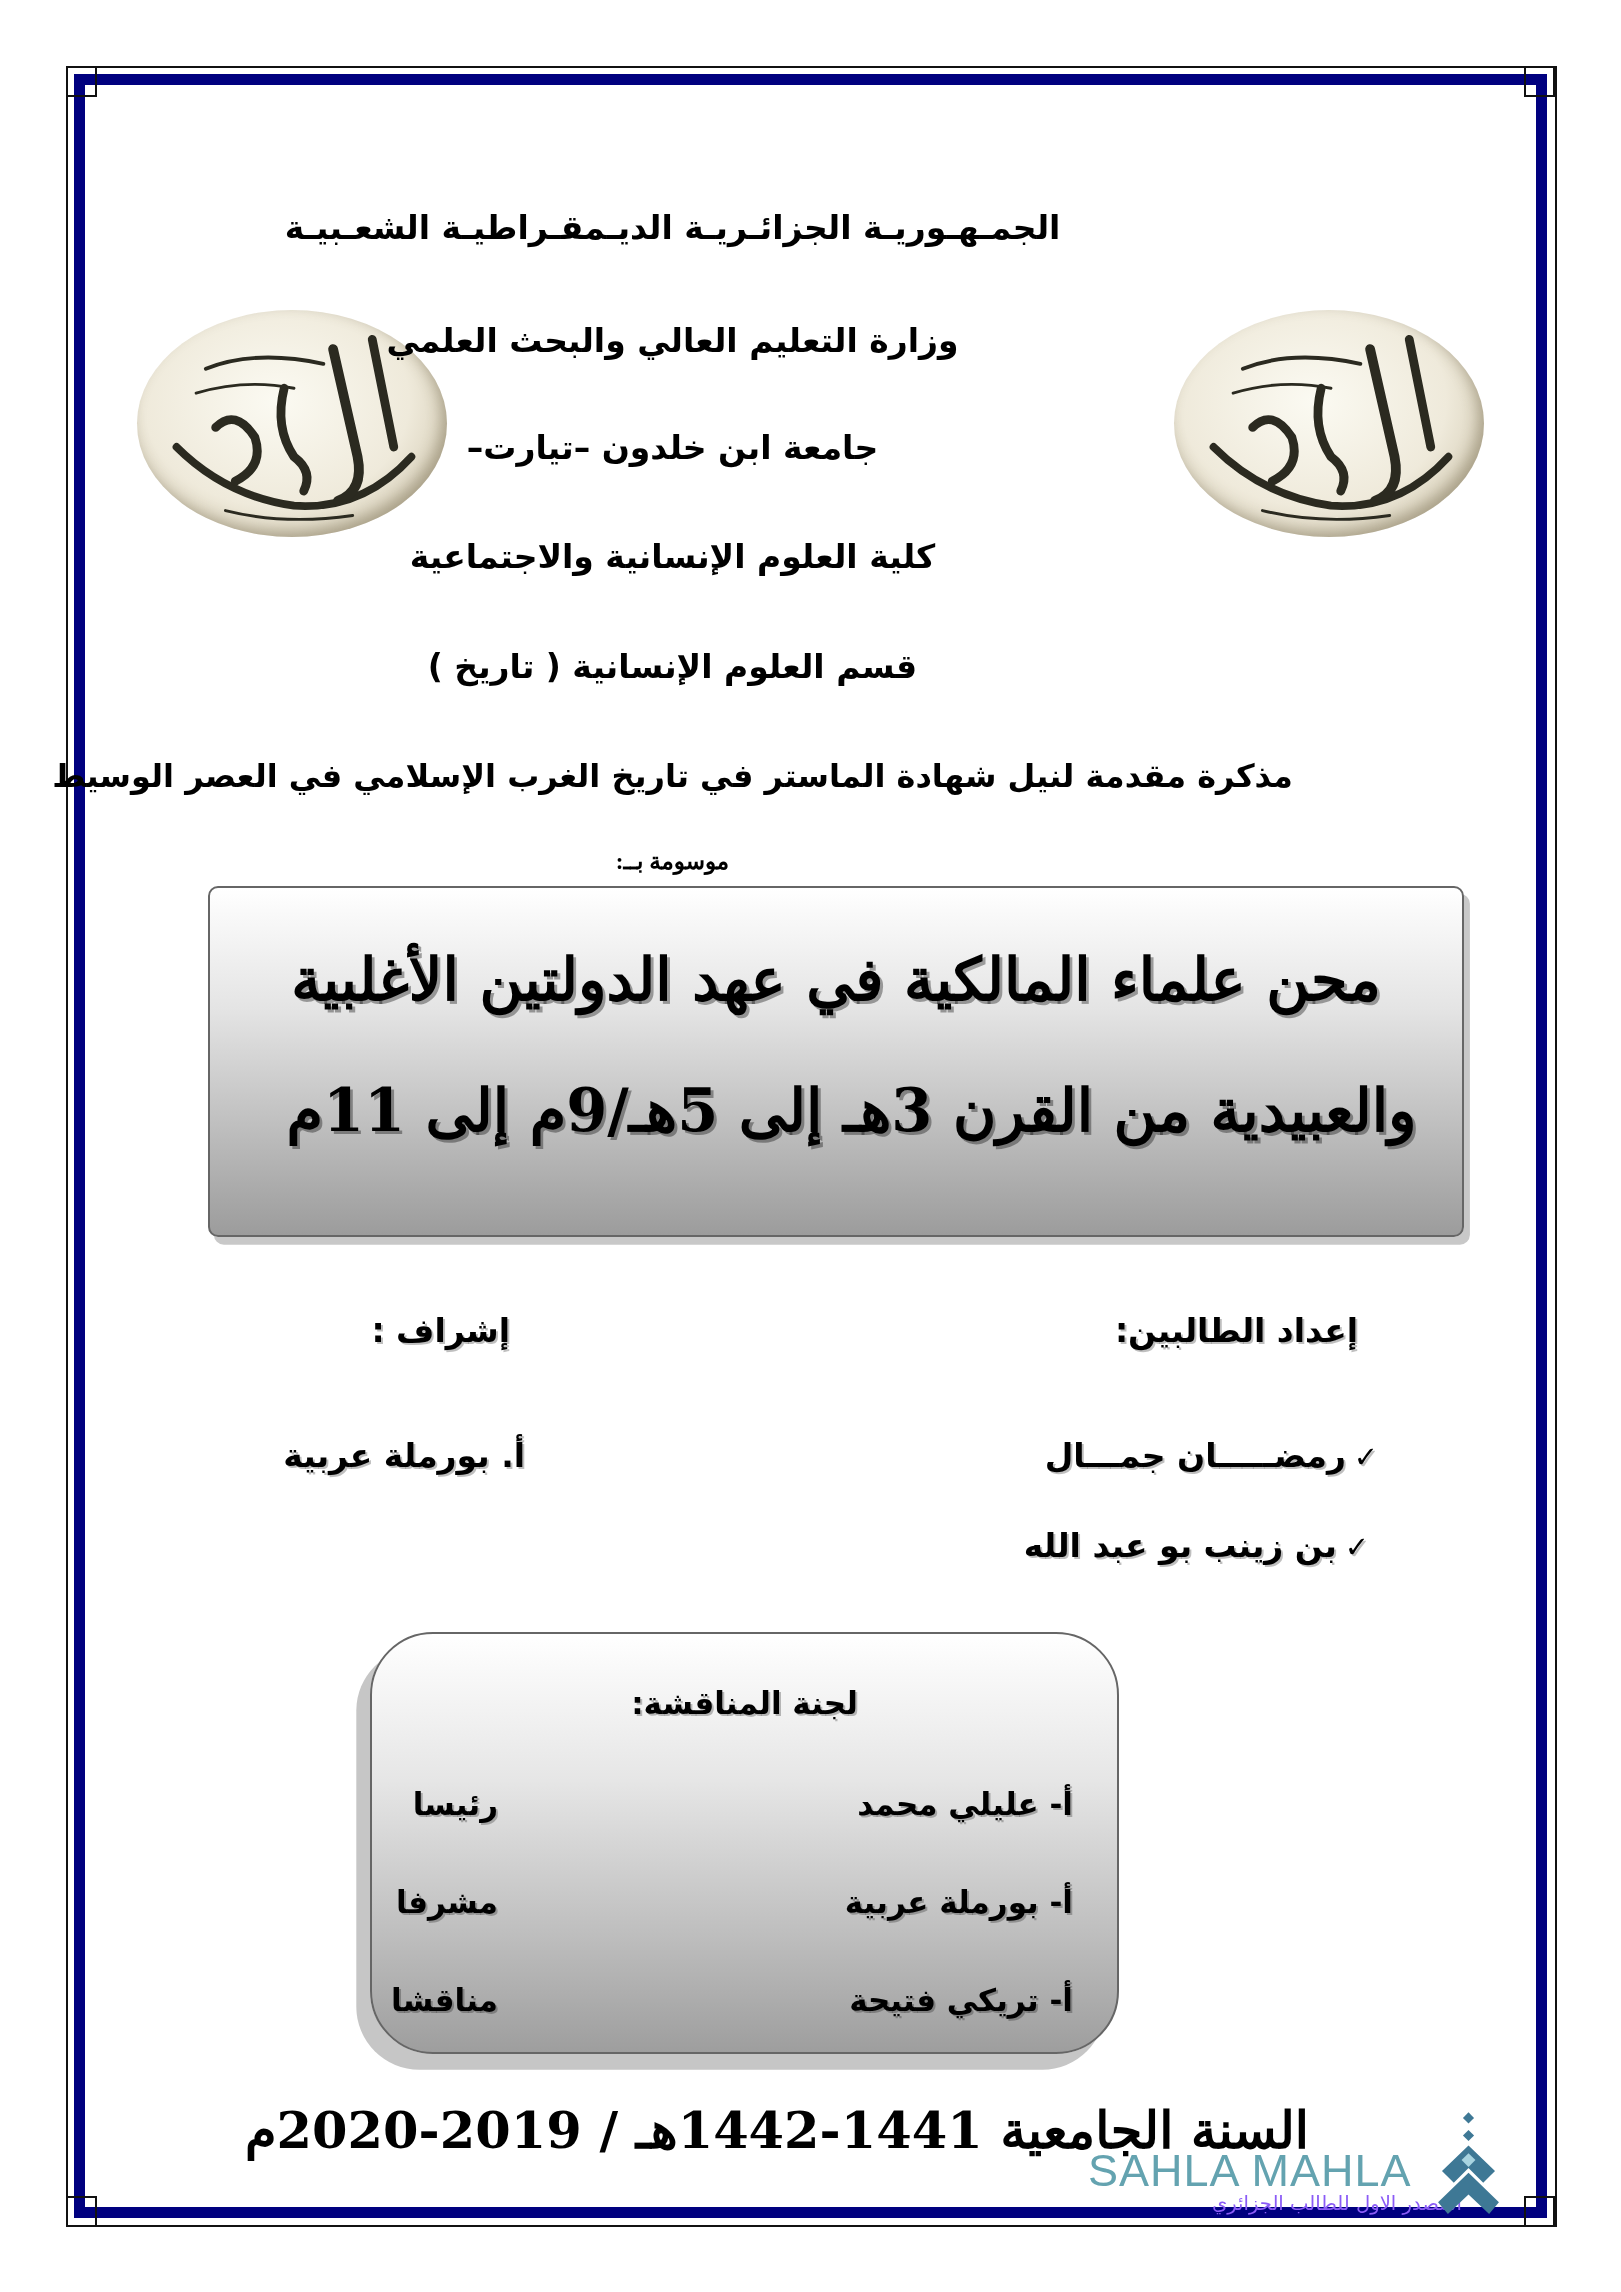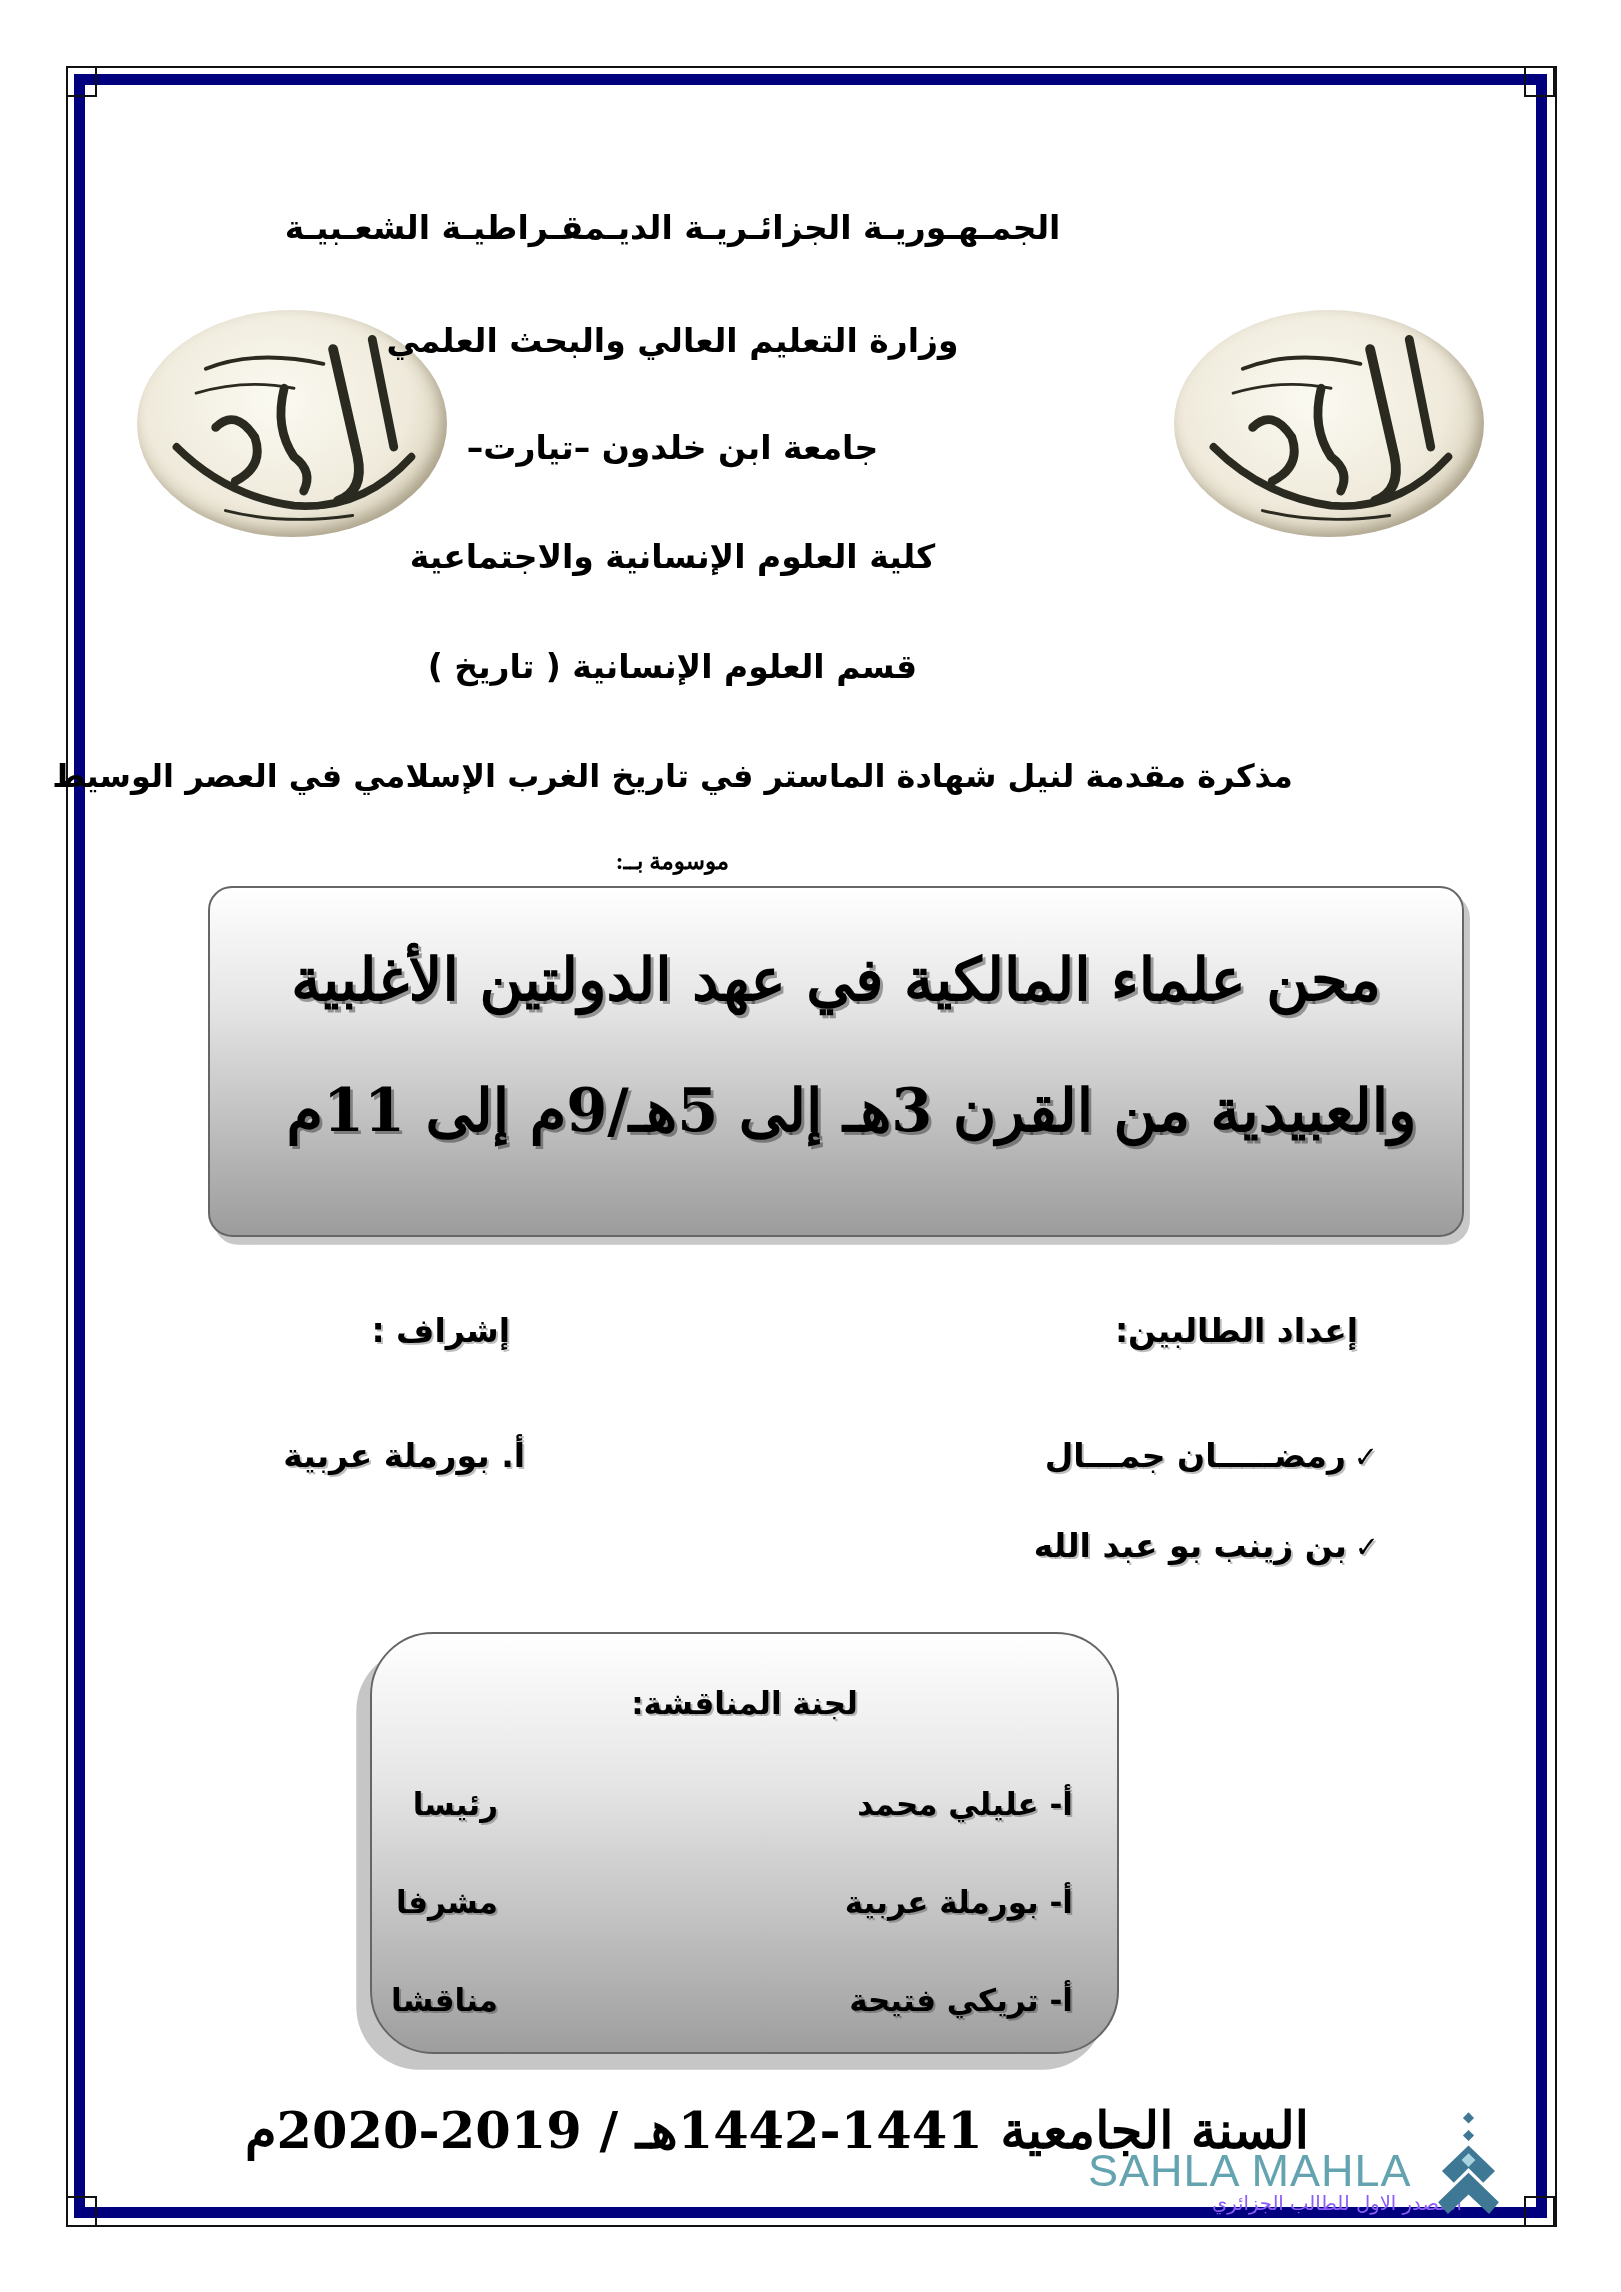--- a/index.html
+++ b/index.html
@@ -44,39 +44,39 @@
       box-shadow: inset -5.9px -5.9px 13.7px rgba(80,70,40,0.35);
       overflow: hidden;
     }
     #logo-left  { left: 137px;  top: 310px; }
     #logo-right { left: 1174px; top: 310px; }
     .logo svg { width: 100%; height: 100%; display: block; }
 
     
     .title-box {
       position: absolute; left: 208px; top: 886px; width: 1256px; height: 351px;
-      border: 2.9px solid #666; border-radius: 24px;
+      border: 2.9px solid #666; border-radius: 10px;
       background: linear-gradient(#ffffff 0%, #e4e4e4 35%, #bdbdbd 70%, #9c9c9c 100%);
       box-shadow: 5.9px 7.8px 0 #c8c8c8;
     }
     .title-line {
       position: absolute; left: 0; width: 100%; text-align: center; direction: rtl;
       font-family: "DejaVu Serif", "Liberation Serif", serif;
       font-size: 59px; font-weight: bold; white-space: nowrap;
       text-shadow: 2.9px 2.9px 0 rgba(0,0,0,0.35);
     }
     #title-1 { top: 57px; }
     #title-2 { top: 188px; padding-left: 31px; }
 
     
     .lbl { position: absolute; direction: rtl; font-weight: bold; font-size: 33px; white-space: nowrap; text-shadow: 2px 2px 0 rgba(0,0,0,0.25); }
     #prep-label   { right: 263px; top: 1311px; }
     #sup-label    { right: 1111px; top: 1311px; }
     #student-1    { right: 243px; top: 1436px; }
-    #student-2    { right: 242px; top: 1526px; }
+    #student-2    { right: 252px; top: 1526px; }
     #sup-name     { right: 1096px; top: 1436px; }
     .check { font-weight: normal; font-size: 29px; margin-left: 7.8px; }
 
     
     .committee {
       position: absolute; left: 370px; top: 1632px; width: 749px; height: 422px;
       border: 2.9px solid #666; border-radius: 63px;
       background: linear-gradient(#ffffff 0%, #e6e6e6 35%, #c0c0c0 70%, #9e9e9e 100%);
       box-shadow: -13.7px 15.7px 0 #c6c6c6;
     }

